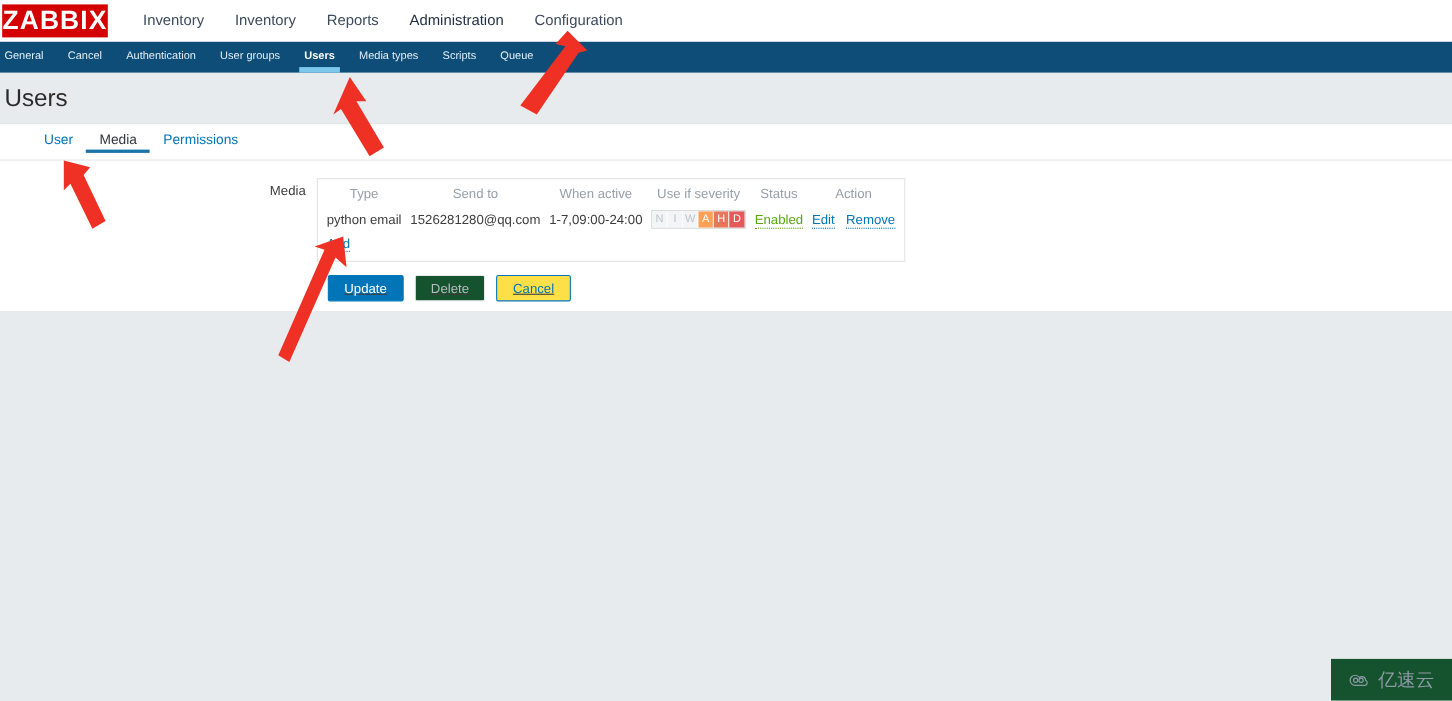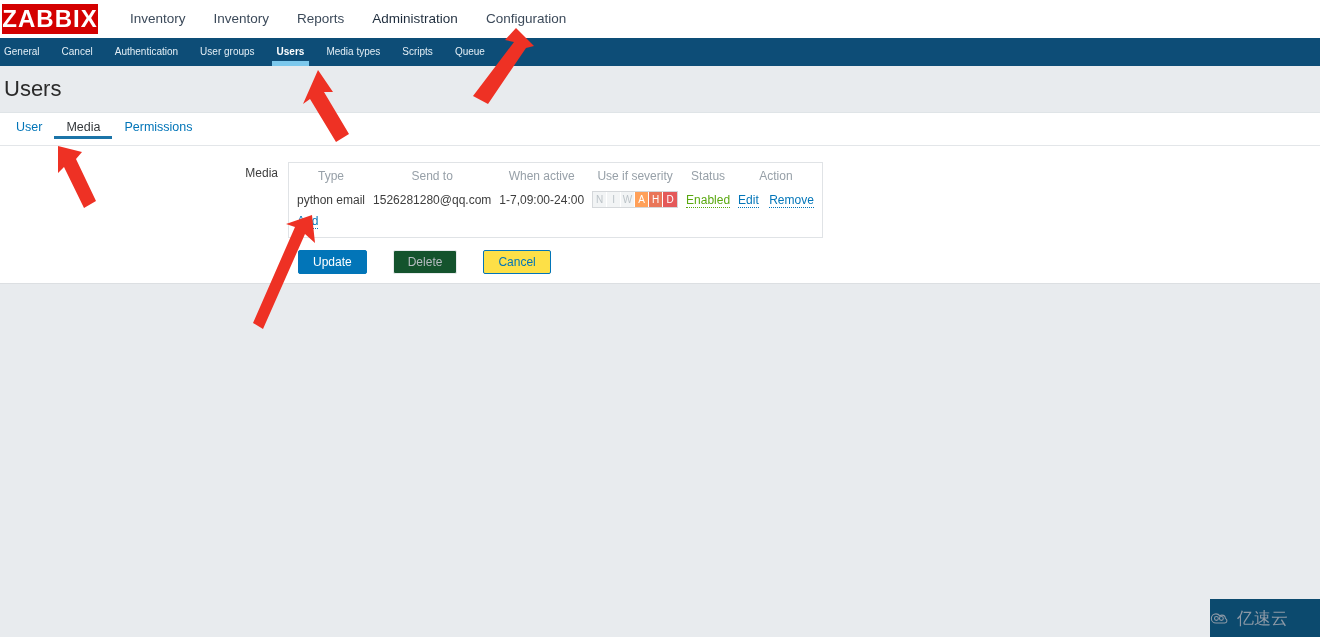--- a/index.html
+++ b/index.html
@@ -113,21 +113,21 @@
   
   .panel {
     background: #ffffff;
     height: 170px;
     position: relative;
     border-bottom: 1px solid #dcdfe2;
   }
   .tabs {
     display: flex;
     align-items: flex-start;
-    padding-left: 4px;
+    padding-left: 28px;
     height: 32px;
     border-bottom: 1px solid #e3e6e9;
   }
   .tabs .tab {
     font-size: 12.5px;
     color: #0275b8;
     padding: 7px 12px 0 12px;
     height: 25px;
     cursor: pointer;
     position: relative;
@@ -228,21 +228,22 @@
   .add-row td {
     padding-top: 6px;
   }
 
   
   .buttons {
     padding-left: 298px;
     padding-top: 12px;
     display: flex;
     align-items: center;
-    gap: 26px;
+    gap: 10px;
+    text-decoration: underline;
   }
   .btn {
     font-size: 12px;
     font-family: "Liberation Sans", sans-serif;
     height: 24px;
     line-height: 22px;
     padding: 0 14px;
     border-radius: 2px;
     box-sizing: border-box;
     cursor: pointer;
@@ -276,24 +277,24 @@
     z-index: 50;
   }
 
   
   .watermark {
     position: absolute;
     right: 0px;
     bottom: 0px;
     width: 110px;
     height: 38px;
-    background: #0c4a6e;
-    display: flex;
-    align-items: center;
-    justify-content: flex-start;
+    background: #14532d;
+    display: flex;
+    align-items: center;
+    justify-content: center;
     gap: 5px;
     z-index: 60;
   }
   .watermark .wm-text {
     font-size: 17px;
     color: #8d99a6;
     font-family: "Liberation Sans", sans-serif;
     letter-spacing: 0px;
   }
 </style>

